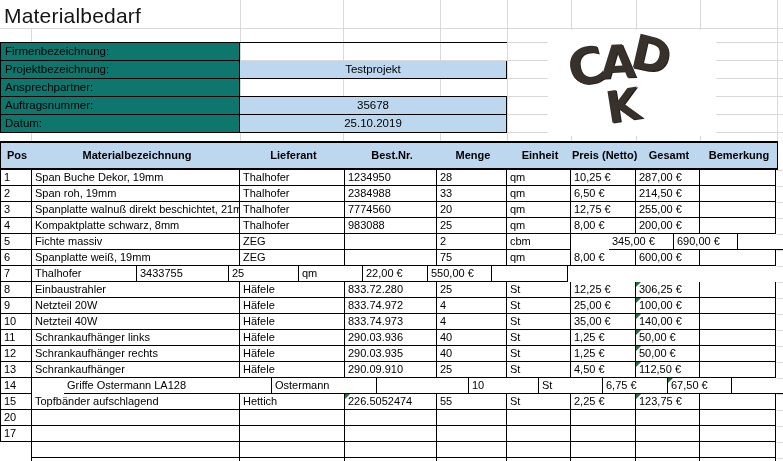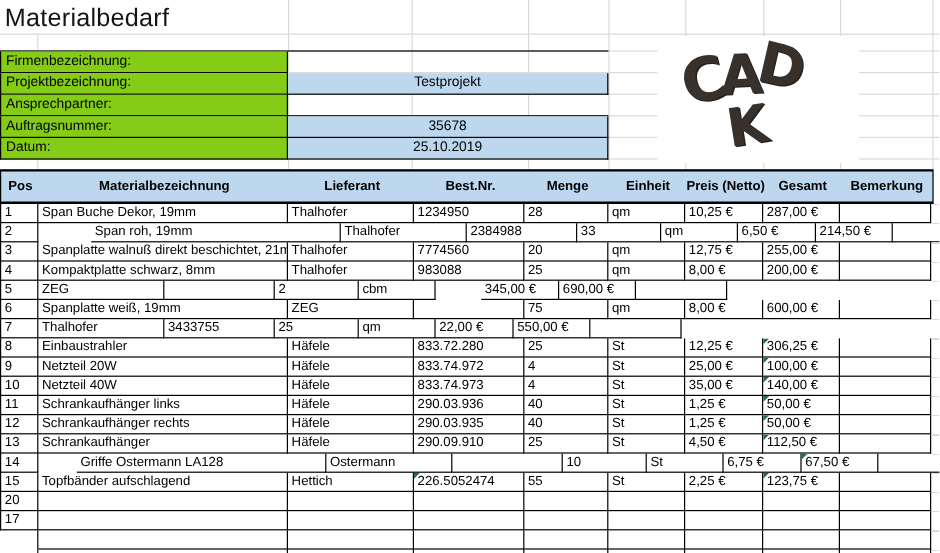--- a/index.html
+++ b/index.html
@@ -13,21 +13,21 @@
 
   .title {
     position:absolute; left:4px; top:4px; font-size:21px; line-height:24px;
     color:#141414; letter-spacing:0.2px;
   }
 
   
   .info-box { position:absolute; left:0; top:42px; border-top:1px solid #000; }
   .info-row { display:flex; height:18px; }
   .info-label {
-    box-sizing:border-box; width:240px; height:18px; background:#84cc16;
+    box-sizing:border-box; width:240px; height:18px; background:#0f766e;
     border-left:1px solid #000; border-right:1px solid #000; border-bottom:1px solid #000;
     font-size:11.5px; line-height:17px; padding-left:4px; white-space:nowrap; overflow:hidden;
   }
   .info-value {
     box-sizing:border-box; width:267px; height:18px; background:#bdd7ee;
     border-right:1px solid #000; border-bottom:1px solid #000;
     font-size:11.5px; line-height:17px; text-align:center; white-space:nowrap; overflow:hidden;
   }
   .info-value.empty { background:transparent; border-right:none; }
 
@@ -148,21 +148,21 @@
         <div class="td" style="width: 105px;">Thalhofer</div>
         <div class="td" style="width: 92px;">1234950</div>
         <div class="td" style="width: 70px;">28</div>
         <div class="td" style="width: 64px;">qm</div>
         <div class="td" style="width: 65px;">10,25 €</div>
         <div class="td" style="width: 64px;">287,00 €</div>
         <div class="td" style="width: 76px;"></div>
       </div>
       <div class="tr">
         <div class="td first" style="width: 32px;">2</div>
-        <div class="td" style="width: 208px; margin-left: 44px;">Span roh, 19mm</div>
+        <div class="td" style="width: 208px;">Span roh, 19mm</div>
         <div class="td" style="width: 105px;">Thalhofer</div>
         <div class="td" style="width: 92px;">2384988</div>
         <div class="td" style="width: 70px;">33</div>
         <div class="td" style="width: 64px;">qm</div>
         <div class="td" style="width: 65px;">6,50 €</div>
         <div class="td" style="width: 64px;">214,50 €</div>
         <div class="td" style="width: 76px;"></div>
       </div>
       <div class="tr">
         <div class="td first" style="width: 32px;">3</div>
@@ -181,20 +181,21 @@
         <div class="td" style="width: 105px;">Thalhofer</div>
         <div class="td" style="width: 92px;">983088</div>
         <div class="td" style="width: 70px;">25</div>
         <div class="td" style="width: 64px;">qm</div>
         <div class="td" style="width: 65px;">8,00 €</div>
         <div class="td" style="width: 64px;">200,00 €</div>
         <div class="td" style="width: 76px;"></div>
       </div>
       <div class="tr">
         <div class="td first" style="width: 32px;">5</div>
+        <div class="td" style="width: 208px;">Fichte massiv</div>
         <div class="td" style="width: 105px;">ZEG</div>
         <div class="td" style="width: 92px;"></div>
         <div class="td" style="width: 70px;">2</div>
         <div class="td" style="width: 64px;">cbm</div>
         <div class="td" style="width: 65px; margin-left: 38px;">345,00 €</div>
         <div class="td" style="width: 64px;">690,00 €</div>
         <div class="td" style="width: 76px;"></div>
       </div>
       <div class="tr">
         <div class="td first" style="width: 32px;">6</div>

